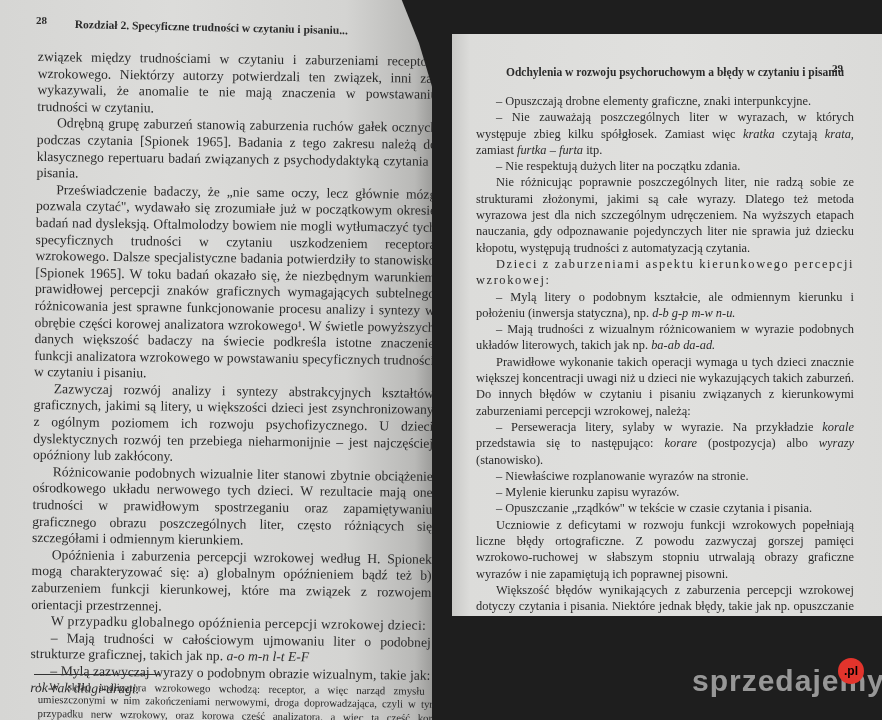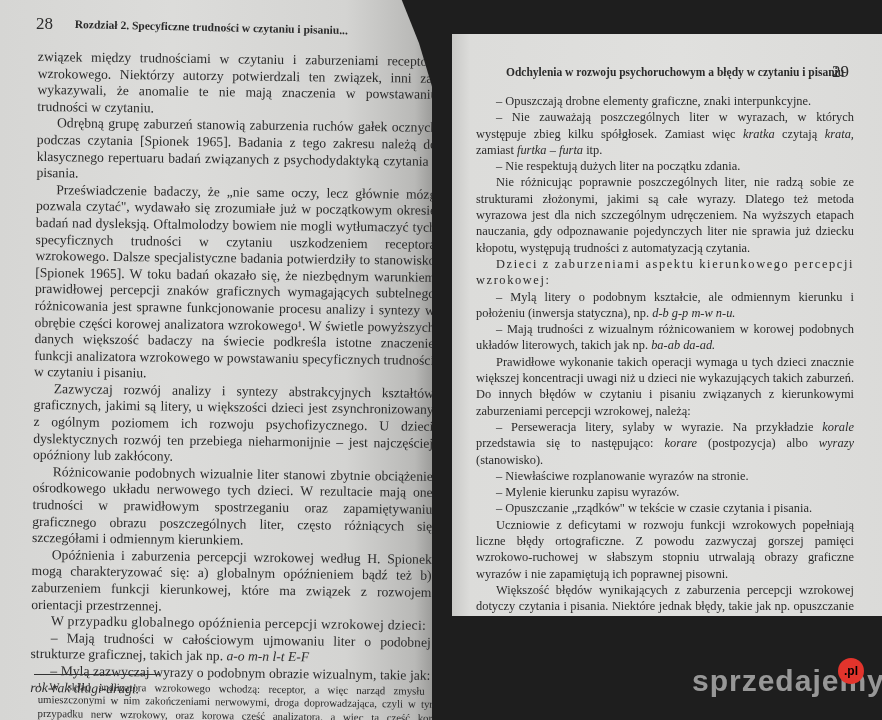--- a/index.html
+++ b/index.html
@@ -15,21 +15,21 @@
       background:linear-gradient(90deg,#d6d6d4 0%,#dcdcda 40%,#d4d4d2 80%,#b9b9b7 96%,#9c9c9a 100%);
       clip-path:polygon(0 0, 93% 0, 97% 6%, 100% 12%, 100% 100%, 0 100%);
       overflow:hidden;
     }
     .page-right {
       position:absolute; left:452px; top:34px; width:454px; height:582px;
       background:linear-gradient(90deg,#c9c9c7 0%,#dcdcda 4%,#e0e0de 50%,#dadad8 100%);
       overflow:hidden;
     }
     .running-head { position:absolute; font-weight:bold; font-size:11.5px; white-space:nowrap; }
-    .page-num { position:absolute; font-size:17px; font-weight:normal; }
+    .page-num { position:absolute; font-size:11px; font-weight:bold; }
     .text-block { position:absolute; font-size:13.6px; line-height:16.6px; }
     .text-block p { margin:0; text-align:justify; }
     .text-block p.indent { text-indent:20px; }
     .left-body { left:38px; top:49px; width:400px; transform:rotate(0.7deg); transform-origin:0 0; }
     .right-body { left:24px; top:59px; width:378px; font-size:12.4px; line-height:16.3px; }
     .footnote-rule { position:absolute; left:34px; top:674px; width:126px; border-top:1px solid #333; }
     .footnote { position:absolute; left:38px; top:680px; width:400px; font-size:10.8px; line-height:13.4px; transform:rotate(0.7deg); transform-origin:0 0; }
     .footnote p { margin:0; text-align:justify; }
     i { font-style:italic; }
     .watermark {
@@ -93,21 +93,21 @@
       <span>itp.</span>
     </p>
     <p class="indent">– Nie respektują dużych liter na początku zdania.</p>
     <p class="indent">Nie różnicując poprawnie poszczególnych liter, nie radzą sobie ze strukturami złożonymi, jakimi są całe wyrazy. Dlatego też metoda wyrazowa jest dla nich szczególnym udręczeniem. Na wyższych etapach nauczania, gdy odpoznawanie pojedynczych liter nie sprawia już dziecku kłopotu, występują trudności z automatyzacją czytania.</p>
     <p class="indent" style="letter-spacing:1.6px;">Dzieci z zaburzeniami aspektu kierunkowego percepcji wzrokowej:</p>
     <p class="indent">
       <span>– Mylą litery o podobnym kształcie, ale odmiennym kierunku i położeniu (inwersja statyczna), np.</span>
       <i>d-b  g-p  m-w  n-u.</i>
     </p>
     <p class="indent">
-      <span>– Mają trudności z wizualnym różnicowaniem w korowej podobnych układów literowych, takich jak np.</span>
+      <span>– Mają trudności z wizualnym różnicowaniem w wyrazie podobnych układów literowych, takich jak np.</span>
       <i>ba-ab da-ad.</i>
     </p>
     <p class="indent">Prawidłowe wykonanie takich operacji wymaga u tych dzieci znacznie większej koncentracji uwagi niż u dzieci nie wykazujących takich zaburzeń. Do innych błędów w czytaniu i pisaniu związanych z kierunkowymi zaburzeniami percepcji wzrokowej, należą:</p>
     <p class="indent">
       <span>– Perseweracja litery, sylaby w wyrazie. Na przykładzie</span>
       <i>korale</i>
       <span>przedstawia się to następująco:</span>
       <i>korare</i>
       <span>(postpozycja) albo</span>
       <i>wyrazy</i>

